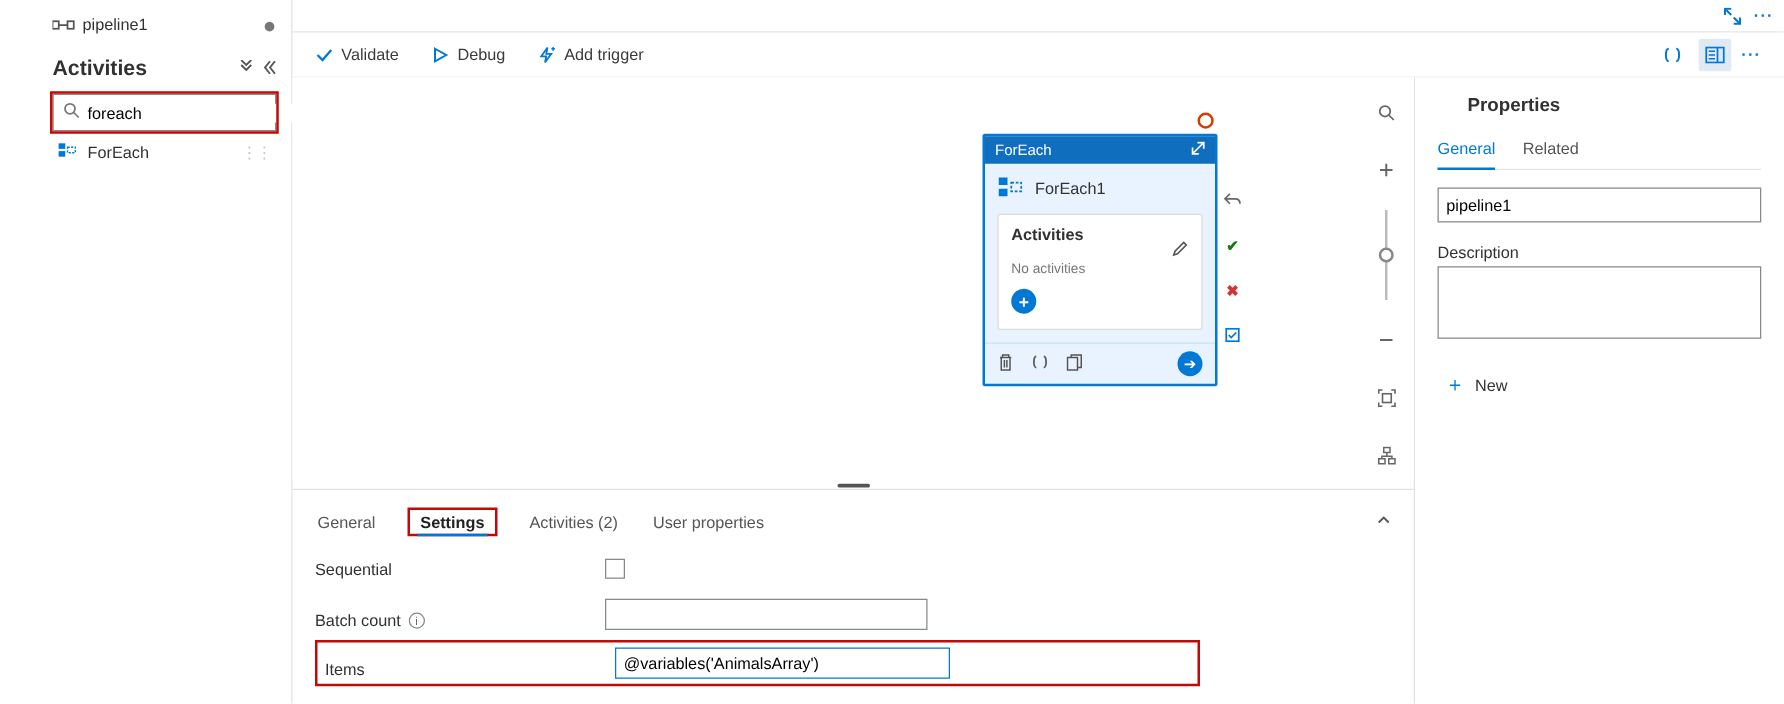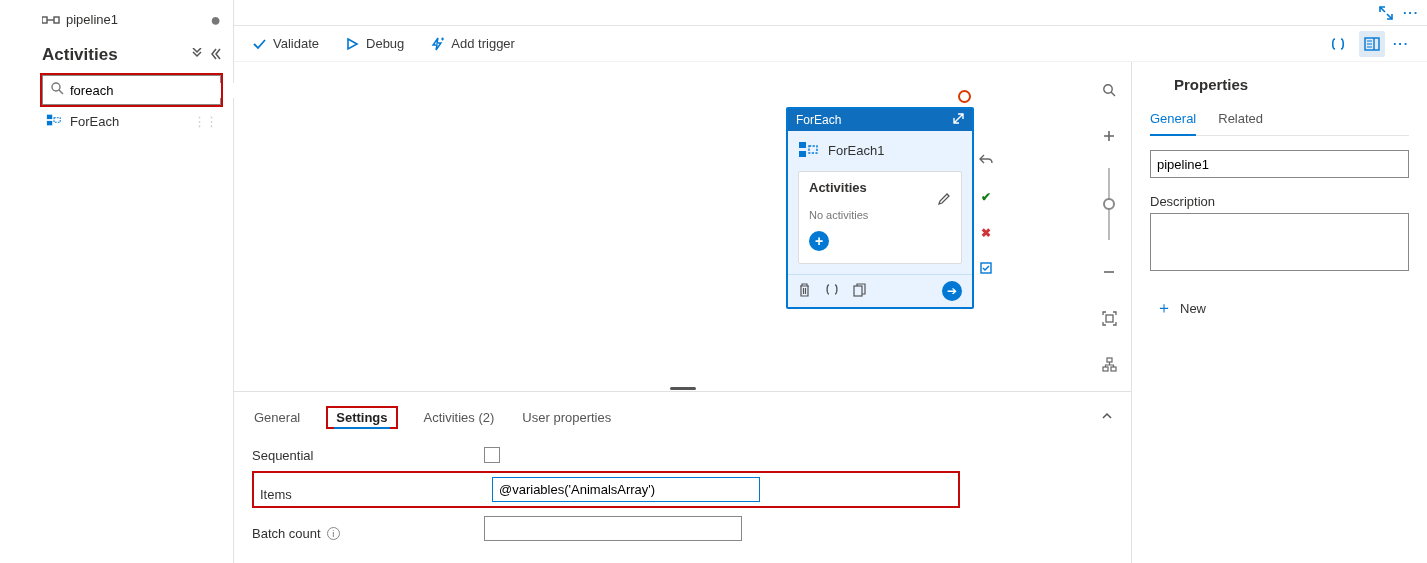--- a/index.html
+++ b/index.html
@@ -346,32 +346,32 @@
                   <path d="M2 8 L6 4 L10 8" fill="none" stroke="#555" stroke-width="1.5"></path>
                 </svg>
             </span>
           </div>
 
           <div class="form-row">
             <label>Sequential</label>
             <div class="checkbox"></div>
           </div>
 
-          <div class="form-row hl-red-row">
-            <label>Items</label>
-            <input class="txt items" type="text" value="@variables('AnimalsArray')" style="">
-          </div>
-
           <div class="form-row">
             <label>
               <span>Batch count</span>
               <span class="info-circ">i</span>
             </label>
             <input class="txt bc" type="text" style="">
           </div>
+
+          <div class="form-row hl-red-row">
+            <label>Items</label>
+            <input class="txt items" type="text" value="@variables('AnimalsArray')" style="">
+          </div>
         </div>
       </div>
 
       <aside class="props">
         <h3>Properties</h3>
         <div class="p-tabs">
           <span class="p-tab active">General</span>
           <span class="p-tab">Related</span>
         </div>
 

